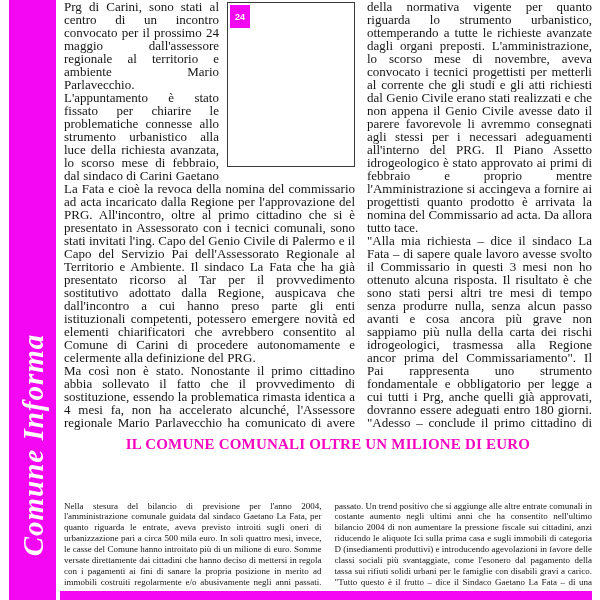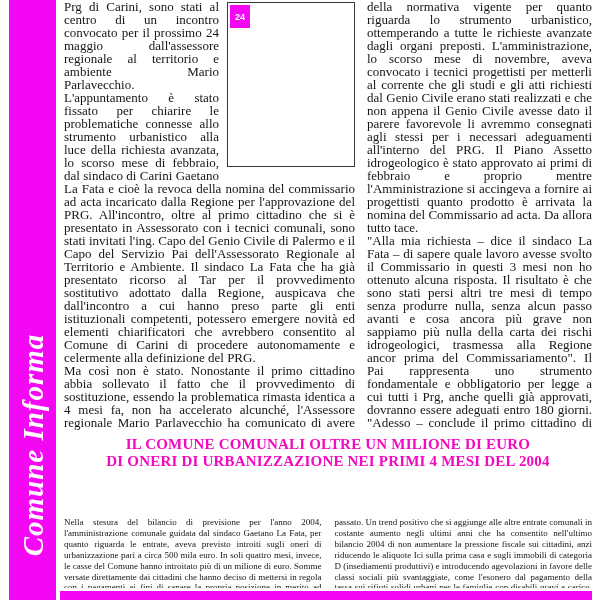--- a/index.html
+++ b/index.html
@@ -84,21 +84,20 @@
         <p>Ma così non è stato. Nonostante il primo cittadino abbia sollevato il fatto che il provvedimento di sostituzione, essendo la problematica rimasta identica a 4 mesi fa, non ha accelerato alcunché, l'Assessore regionale Mario Parlavecchio ha comunicato di avere già disposto la proroga della nomina a commissario ad acta Donatello Misseri, tra l'altro pure presente all'incontro. Proroga firmata alla vigilia della riunione e notificata il giorno dopo. Il sindaco La Fata ha ribadito il proprio disappunto sulla nomina di un commissario ad acta, ritenendo il</p>
       </div>
       <div class="col col-right">
         <p>della normativa vigente per quanto riguarda lo strumento urbanistico, ottemperando a tutte le richieste avanzate dagli organi preposti. L'amministrazione, lo scorso mese di novembre, aveva convocato i tecnici progettisti per metterli al corrente che gli studi e gli atti richiesti dal Genio Civile erano stati realizzati e che non appena il Genio Civile avesse dato il parere favorevole li avremmo consegnati agli stessi per i necessari adeguamenti all'interno del PRG. Il Piano Assetto idrogeologico è stato approvato ai primi di febbraio e proprio mentre l'Amministrazione si accingeva a fornire ai progettisti quanto prodotto è arrivata la nomina del Commissario ad acta. Da allora tutto tace.</p>
         <p>"Alla mia richiesta – dice il sindaco La Fata – di sapere quale lavoro avesse svolto il Commissario in questi 3 mesi non ho ottenuto alcuna risposta. Il risultato è che sono stati persi altri tre mesi di tempo senza produrre nulla, senza alcun passo avanti e cosa ancora più grave non sappiamo più nulla della carta dei rischi idrogeologici, trasmessa alla Regione ancor prima del Commissariamento". Il Pai rappresenta uno strumento fondamentale e obbligatorio per legge a cui tutti i Prg, anche quelli già approvati, dovranno essere adeguati entro 180 giorni. "Adesso – conclude il primo cittadino di Carini – vigileremo affinché il Comune abbia nel più breve tempo possibile un PRG che sia coerente con le direttive impartite a suo tempo dal Consiglio Comunale, organo sovrano e competente per l'adozione del PRG, e se ciò non sarà rispettato assumeremo tutte le iniziative previste dalla legge nei confronti di chi non lo ha fatto."</p>
       </div>
     </div>
 
     <div class="headline">
       <div>IL COMUNE COMUNALI OLTRE UN MILIONE DI EURO</div>
-      <div>DI ONERI DI URBANIZZAZIONE NEI PRIMI 4 MESI DEL 2004</div>
     </div>
 
     <div class="article-bottom">
       <p class="bcol">Nella stesura del bilancio di previsione per l'anno 2004, l'amministrazione comunale guidata dal sindaco Gaetano La Fata, per quanto riguarda le entrate, aveva previsto introiti sugli oneri di urbanizzazione pari a circa 500 mila euro. In soli quattro mesi, invece, le casse del Comune hanno introitato più di un milione di euro. Somme versate direttamente dai cittadini che hanno deciso di mettersi in regola con i pagamenti ai fini di sanare la propria posizione in merito ad immobili costruiti regolarmente e/o abusivamente negli anni passati. Oltre a ciò, negli ultimi quattro mesi si è</p>
       <p class="bcol">passato. Un trend positivo che si aggiunge alle altre entrate comunali in costante aumento negli ultimi anni che ha consentito nell'ultimo bilancio 2004 di non aumentare la pressione fiscale sui cittadini, anzi riducendo le aliquote Ici sulla prima casa e sugli immobili di categoria D (insediamenti produttivi) e introducendo agevolazioni in favore delle classi sociali più svantaggiate, come l'esonero dal pagamento della tassa sui rifiuti solidi urbani per le famiglie con disabili gravi a carico. "Tutto questo è il frutto – dice il Sindaco Gaetano La Fata – di una serie</p>
     </div>
 
     <div class="bottom-bar"></div>
   </div>
 

